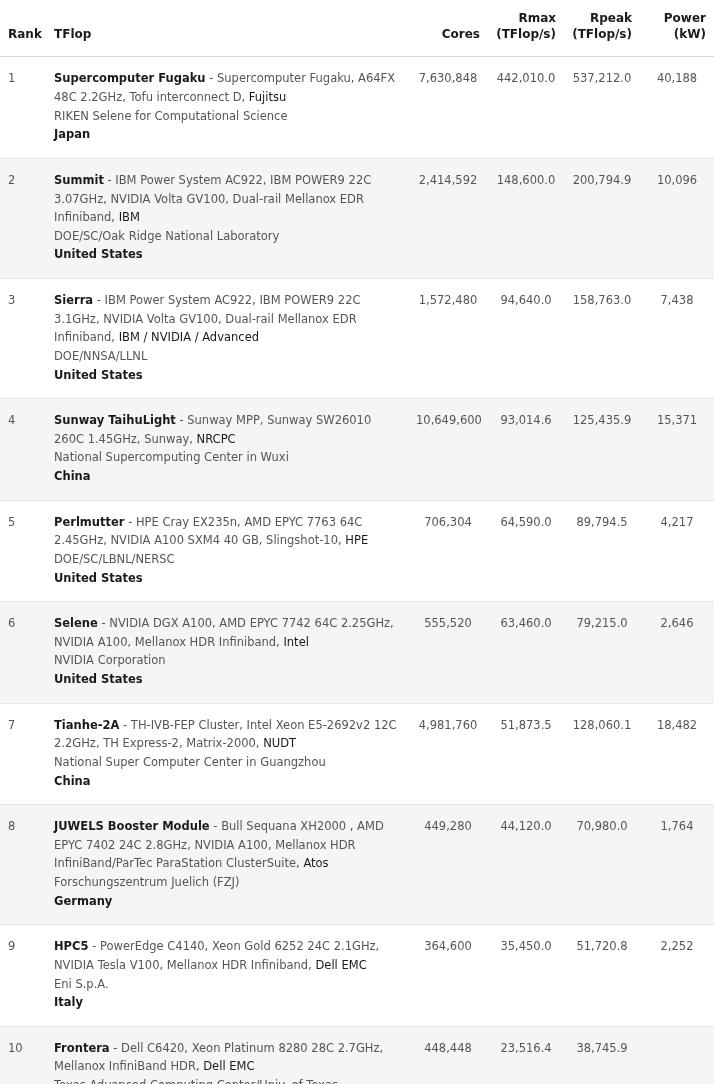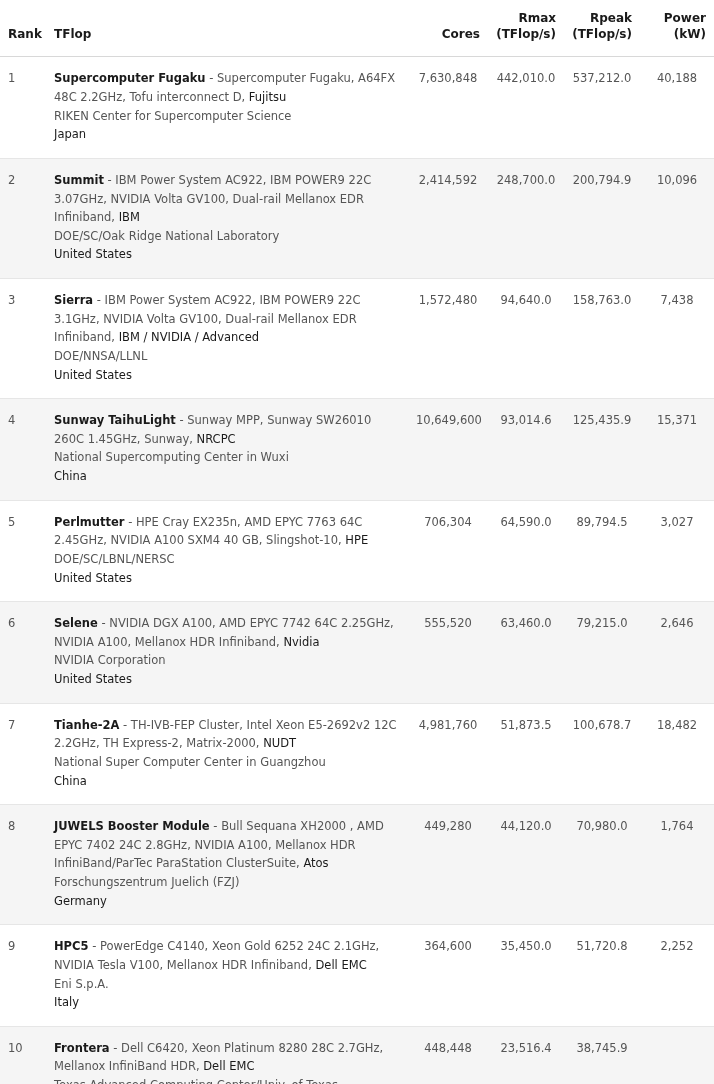--- a/index.html
+++ b/index.html
@@ -59,21 +59,21 @@
     color: #333333;
     white-space: nowrap;
   }
   .sys-line { color: #555555; }
   .sys-name {
     color: #1a1a1a;
     font-weight: bold;
   }
   .vendor { color: #1a1a1a; }
   .site { color: #555555; }
-  .country { color: #1a1a1a; }
+  .country { color: #1a1a1a; font-weight: bold; }
   .hdr-l1 { display: block; }
   .hdr-l2 { display: block; }
 </style>
 </head>
 <body>
 
 <table class="top500-table">
   <colgroup>
     <col class="col-rank">
     <col class="col-system">
@@ -106,37 +106,37 @@
         <span class="hdr-l2">(kW)</span>
       </th>
     </tr>
   </thead>
   <tbody>
 
   <tr>
         <td class="rank">1</td>
         <td>
           <div class="sys-line"><span class="sys-name">Supercomputer Fugaku</span><span> - Supercomputer Fugaku, A64FX 48C 2.2GHz, Tofu interconnect D, </span><span class="vendor">Fujitsu</span></div>
-          <div class="site">RIKEN Center for Supercomputer Science</div>
+          <div class="site">RIKEN Selene for Computational Science</div>
           <div class="country">Japan</div>
         </td>
         <td class="num">7,630,848</td>
         <td class="num">442,010.0</td>
         <td class="num">537,212.0</td>
         <td class="num">40,188</td>
       </tr>
       <tr class="alt">
         <td class="rank">2</td>
         <td>
           <div class="sys-line"><span class="sys-name">Summit</span><span> - IBM Power System AC922, IBM POWER9 22C 3.07GHz, NVIDIA Volta GV100, Dual-rail Mellanox EDR Infiniband, </span><span class="vendor">IBM</span></div>
           <div class="site">DOE/SC/Oak Ridge National Laboratory</div>
           <div class="country">United States</div>
         </td>
         <td class="num">2,414,592</td>
-        <td class="num">248,700.0</td>
+        <td class="num">148,600.0</td>
         <td class="num">200,794.9</td>
         <td class="num">10,096</td>
       </tr>
       <tr>
         <td class="rank">3</td>
         <td>
           <div class="sys-line"><span class="sys-name">Sierra</span><span> - IBM Power System AC922, IBM POWER9 22C 3.1GHz, NVIDIA Volta GV100, Dual-rail Mellanox EDR Infiniband, </span><span class="vendor">IBM / NVIDIA / Advanced</span></div>
           <div class="site">DOE/NNSA/LLNL</div>
           <div class="country">United States</div>
         </td>
@@ -160,44 +160,44 @@
       <tr>
         <td class="rank">5</td>
         <td>
           <div class="sys-line"><span class="sys-name">Perlmutter</span><span> - HPE Cray EX235n, AMD EPYC 7763 64C 2.45GHz, NVIDIA A100 SXM4 40 GB, Slingshot-10, </span><span class="vendor">HPE</span></div>
           <div class="site">DOE/SC/LBNL/NERSC</div>
           <div class="country">United States</div>
         </td>
         <td class="num">706,304</td>
         <td class="num">64,590.0</td>
         <td class="num">89,794.5</td>
-        <td class="num">3,027</td>
+        <td class="num">4,217</td>
       </tr>
       <tr class="alt">
         <td class="rank">6</td>
         <td>
-          <div class="sys-line"><span class="sys-name">Selene</span><span> - NVIDIA DGX A100, AMD EPYC 7742 64C 2.25GHz, NVIDIA A100, Mellanox HDR Infiniband, </span><span class="vendor">Nvidia</span></div>
+          <div class="sys-line"><span class="sys-name">Selene</span><span> - NVIDIA DGX A100, AMD EPYC 7742 64C 2.25GHz, NVIDIA A100, Mellanox HDR Infiniband, </span><span class="vendor">Intel</span></div>
           <div class="site">NVIDIA Corporation</div>
           <div class="country">United States</div>
         </td>
         <td class="num">555,520</td>
         <td class="num">63,460.0</td>
         <td class="num">79,215.0</td>
         <td class="num">2,646</td>
       </tr>
       <tr>
         <td class="rank">7</td>
         <td>
           <div class="sys-line"><span class="sys-name">Tianhe-2A</span><span> - TH-IVB-FEP Cluster, Intel Xeon E5-2692v2 12C 2.2GHz, TH Express-2, Matrix-2000, </span><span class="vendor">NUDT</span></div>
           <div class="site">National Super Computer Center in Guangzhou</div>
           <div class="country">China</div>
         </td>
         <td class="num">4,981,760</td>
         <td class="num">51,873.5</td>
-        <td class="num">100,678.7</td>
+        <td class="num">128,060.1</td>
         <td class="num">18,482</td>
       </tr>
       <tr class="alt">
         <td class="rank">8</td>
         <td>
           <div class="sys-line"><span class="sys-name">JUWELS Booster Module</span><span> - Bull Sequana XH2000 , AMD EPYC 7402 24C 2.8GHz, NVIDIA A100, Mellanox HDR InfiniBand/ParTec ParaStation ClusterSuite, </span><span class="vendor">Atos</span></div>
           <div class="site">Forschungszentrum Juelich (FZJ)</div>
           <div class="country">Germany</div>
         </td>
         <td class="num">449,280</td>

